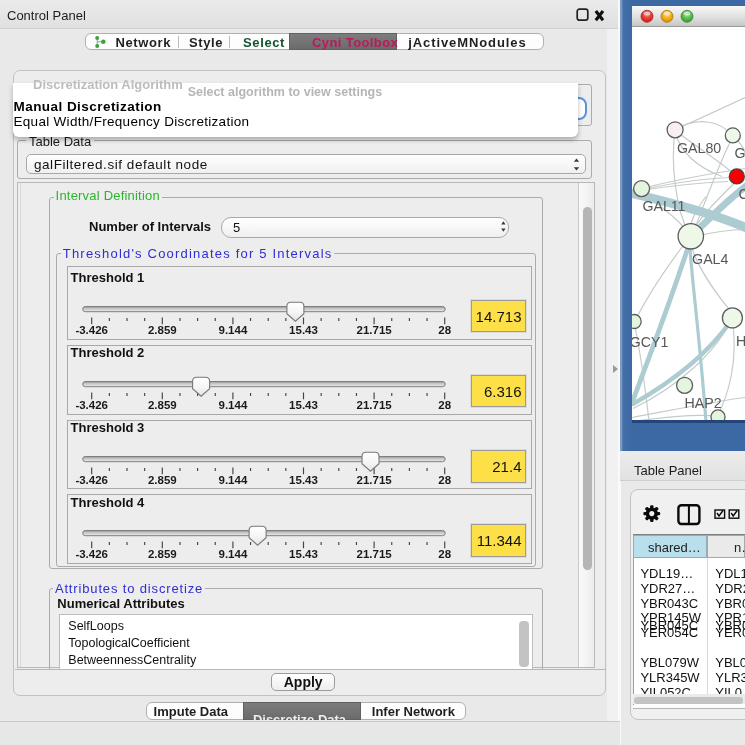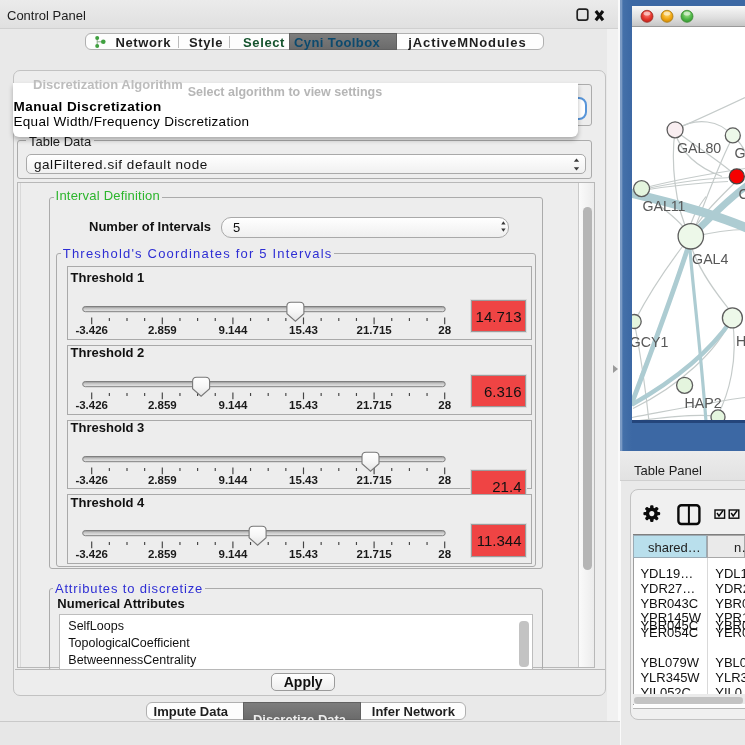--- a/index.html
+++ b/index.html
@@ -67,21 +67,21 @@
   <path d="M3.2,4.6 L5.4,1.2 L7.6,4.6 Z" fill="#3a3a3a"></path>
     <path d="M3.2,8.4 L5.4,11.8 L7.6,8.4 Z" fill="#3a3a3a"></path>
 </svg>
 
 <div class="abs" style="left:56px;top:253px;width:480px;height:313.5px;border:1px solid #ababab;border-radius:3px;"></div>
 <div class="txt" style="left:60.8px;top:245.5px;font-size:13px;color:#2e2ed4;background:#ededed;padding:0 2px;letter-spacing:1.2px;">Threshold's Coordinates for 5 Intervals</div>
 
 <style>
 .tbox { position:absolute; border:1px solid #a9a9a9; background:#ededed; }
 .tttl { position:absolute; font-size:13px; font-weight:bold; color:#111; white-space:nowrap; }
-.vbox { position:absolute; width:55px; height:32.8px; background:#ef4444; border:1px solid #9b9b9b;
+.vbox { position:absolute; width:55px; height:32.8px; background:#fde047; border:1px solid #9b9b9b;
         box-shadow:0 0 0 1px #dcdcdc; font-size:15px; color:#111; text-align:right;
         padding:7px 4px 0 0; }
 .trow { position:absolute; left:632.6px; width:113px; height:14.93px; font-size:13px; color:#111; }
 .trow .c1 { position:absolute; left:7.8px; top:0.4px; }
 .trow .c2 { position:absolute; left:82.7px; top:0.4px; }
 </style>
 
   <div class="tbox" style="left:66.8px;top:265.5px;width:465.7px;height:74.3px;">
     <div class="tttl" style="left:2.8px;top:3.8px;">Threshold 1</div>
     <svg width="466" height="74" style="position:absolute;left:0;top:0;" font-family="Liberation Sans, sans-serif">
@@ -121,21 +121,21 @@
       <rect x="14.7" y="35.5" width="362.5" height="5.2" rx="2.6" fill="url(#railg)" stroke="#7f7f7f" stroke-width="1"></rect>
       <path d="M23.70,46.6V53.3 M41.35,46.9V49.9 M59.00,46.9V49.9 M76.65,46.9V49.9 M94.30,46.6V53.3 M111.95,46.9V49.9 M129.60,46.9V49.9 M147.25,46.9V49.9 M164.90,46.6V53.3 M182.55,46.9V49.9 M200.20,46.9V49.9 M217.85,46.9V49.9 M235.50,46.6V53.3 M253.15,46.9V49.9 M270.80,46.9V49.9 M288.45,46.9V49.9 M306.10,46.6V53.3 M323.75,46.9V49.9 M341.40,46.9V49.9 M359.05,46.9V49.9 M376.70,46.6V53.3" stroke="#444444" stroke-width="1.15"></path>
       <text x="23.7" y="62.8" font-size="11.5" font-weight="bold" fill="#1a1a1a" text-anchor="middle">-3.426</text>
       <text x="94.3" y="62.8" font-size="11.5" font-weight="bold" fill="#1a1a1a" text-anchor="middle">2.859</text>
       <text x="164.9" y="62.8" font-size="11.5" font-weight="bold" fill="#1a1a1a" text-anchor="middle">9.144</text>
       <text x="235.5" y="62.8" font-size="11.5" font-weight="bold" fill="#1a1a1a" text-anchor="middle">15.43</text>
       <text x="306.1" y="62.8" font-size="11.5" font-weight="bold" fill="#1a1a1a" text-anchor="middle">21.715</text>
       <text x="376.7" y="62.8" font-size="11.5" font-weight="bold" fill="#1a1a1a" text-anchor="middle">28</text>
       <path d="M294.00,35.20 Q294.00,31.20 298.00,31.20 L307.00,31.20 Q311.00,31.20 311.00,35.20 L311.00,42.70 L302.50,50.20 L294.00,42.70 Z" fill="url(#thumbg)" stroke="#787878" stroke-width="1.1"></path>
     </svg>
-    <div class="vbox" style="left:403.7px;top:29.2px;margin-top:20px;">21.4</div>
+    <div class="vbox" style="left:403.7px;top:29.2px;">21.4</div>
   </div>
   <div class="tbox" style="left:66.8px;top:494.0px;width:465.7px;height:69.8px;">
     <div class="tttl" style="left:2.8px;top:-0.2px;">Threshold 4</div>
     <svg width="466" height="70" style="position:absolute;left:0;top:0;" font-family="Liberation Sans, sans-serif">
       <defs></defs>
       <rect x="14.7" y="35.5" width="362.5" height="5.2" rx="2.6" fill="url(#railg)" stroke="#7f7f7f" stroke-width="1"></rect>
       <path d="M23.70,46.6V53.3 M41.35,46.9V49.9 M59.00,46.9V49.9 M76.65,46.9V49.9 M94.30,46.6V53.3 M111.95,46.9V49.9 M129.60,46.9V49.9 M147.25,46.9V49.9 M164.90,46.6V53.3 M182.55,46.9V49.9 M200.20,46.9V49.9 M217.85,46.9V49.9 M235.50,46.6V53.3 M253.15,46.9V49.9 M270.80,46.9V49.9 M288.45,46.9V49.9 M306.10,46.6V53.3 M323.75,46.9V49.9 M341.40,46.9V49.9 M359.05,46.9V49.9 M376.70,46.6V53.3" stroke="#444444" stroke-width="1.15"></path>
       <text x="23.7" y="62.8" font-size="11.5" font-weight="bold" fill="#1a1a1a" text-anchor="middle">-3.426</text>
       <text x="94.3" y="62.8" font-size="11.5" font-weight="bold" fill="#1a1a1a" text-anchor="middle">2.859</text>
       <text x="164.9" y="62.8" font-size="11.5" font-weight="bold" fill="#1a1a1a" text-anchor="middle">9.144</text>
@@ -171,21 +171,21 @@
 <div class="abs" style="left:228.6px;top:35.5px;width:1px;height:12px;background:#bbb;z-index:7;"></div>
 <svg class="abs" style="left:94px;top:35px;z-index:7;" width="13" height="14">
   <path d="M3.2,3 L3.2,11 M3.2,6.8 L9,6.8" stroke="#8aa88a" stroke-width="1"></path>
   <circle cx="3.2" cy="3" r="2" fill="#3fa03f"></circle>
     <circle cx="3.2" cy="11" r="2" fill="#3fa03f"></circle>
     <circle cx="9.3" cy="6.8" r="2.3" fill="#3fa03f"></circle>
 </svg>
 <div class="txt" style="left:115.5px;top:35.2px;font-size:13px;font-weight:bold;letter-spacing:0.6px;color:#1f1f1f;z-index:7;">Network</div>
 <div class="txt" style="left:189px;top:35.2px;font-size:13px;font-weight:bold;letter-spacing:0.6px;color:#1f1f1f;z-index:7;">Style</div>
 <div class="txt" style="left:243.1px;top:35.2px;font-size:13px;font-weight:bold;letter-spacing:0.6px;color:#14532d;z-index:7;">Select</div>
-<div class="txt" style="left:294px;top:35.2px;font-size:13px;font-weight:bold;letter-spacing:0.4px;color:#0c4a6e;z-index:7;">Cyni Toolbox</div>
+<div class="txt" style="left:312px;top:35.2px;font-size:13px;font-weight:bold;letter-spacing:0.4px;color:#be185d;z-index:7;">Cyni Toolbox</div>
 <div class="txt" style="left:408.3px;top:35.2px;font-size:13px;font-weight:bold;letter-spacing:0.9px;color:#1f1f1f;z-index:7;">jActiveMNodules</div>
 
 <div class="abs" style="left:146px;top:702px;width:320px;height:17.5px;background:#fdfdfd;border:1px solid #b0b0b0;border-radius:6px;"></div>
 <div class="abs" style="left:243.1px;top:702px;width:117.6px;height:17.5px;background:linear-gradient(#7e7e7e,#6a6a6a);box-shadow:inset 0 0 0 1px #616161;"></div>
 <div class="txt" style="left:153.6px;top:704.4px;font-size:13px;font-weight:bold;color:#1f1f1f;">Impute Data</div>
 <div class="txt" style="left:252.9px;top:704.4px;font-size:13px;font-weight:bold;color:#ededed;margin-top:8px;">Discretize Data</div>
 <div class="txt" style="left:371.8px;top:704.4px;font-size:13px;font-weight:bold;color:#1f1f1f;">Infer Network</div>
 <div class="abs" style="left:0;top:721px;width:620px;height:24px;background:#e7e7e7;border-top:1px solid #c9c9c9;"></div>
 
 <div class="abs" style="left:620px;top:0;width:125px;height:451px;background:linear-gradient(90deg,#7b9ac4 0,#7b9ac4 1.5px,#4470a9 3px,#3c68a4 12px,#3c68a4);"></div>

